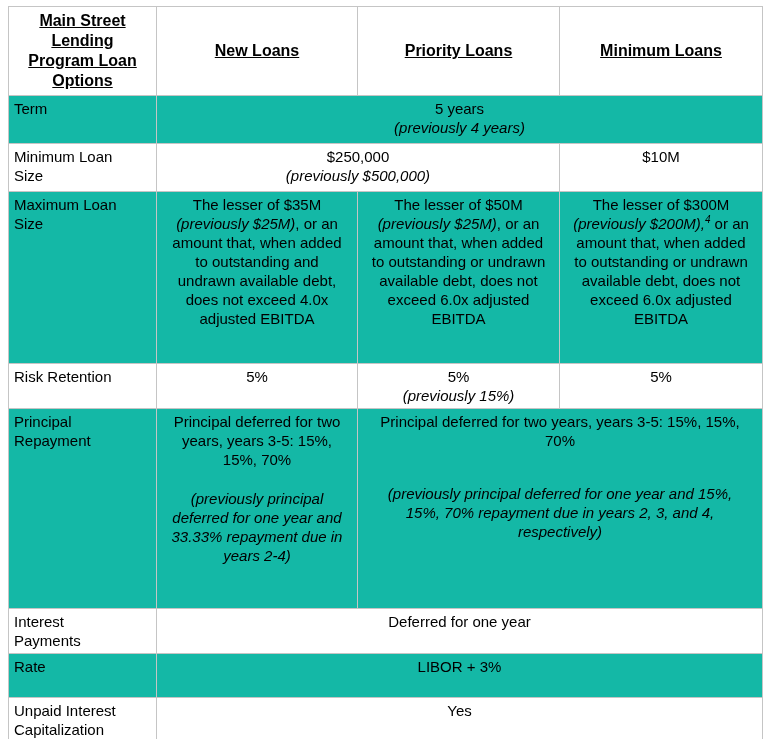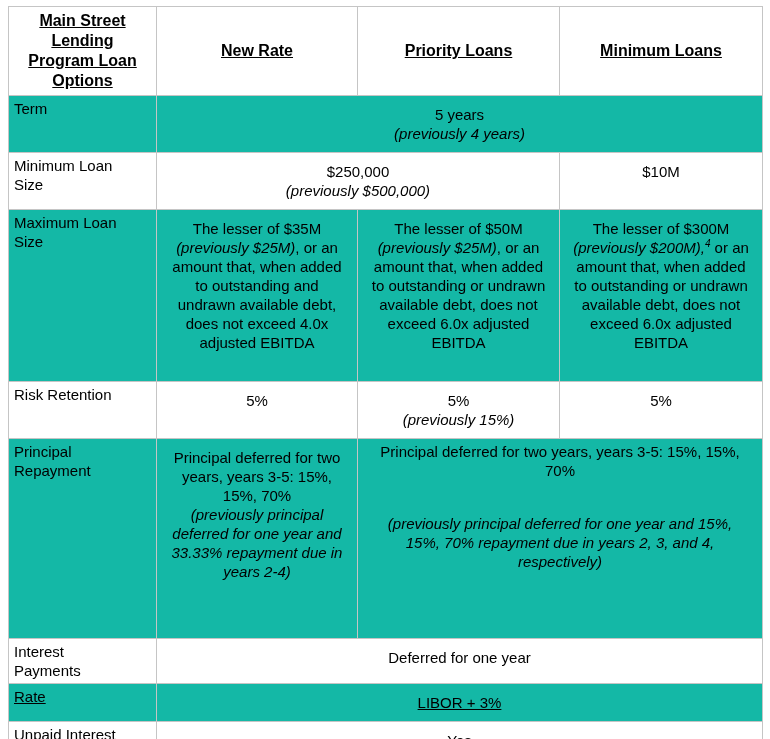--- a/index.html
+++ b/index.html
@@ -39,64 +39,64 @@
     text-decoration: underline;
   }
   td.label {
     text-align: left;
     vertical-align: top;
     padding: 3px 24px 3px 5px;
   }
   td.val {
     text-align: center;
     vertical-align: top;
-    padding: 9px 10px;
+    padding: 3px 10px;
   }
   td.val.wide {
     padding: 3px 14px;
   }
   tr.stripe td {
     background: #14b8a6;
   }
   .blk { display: block; }
   em { font-style: italic; }
-  .gap-sm { }
+  .gap-sm { margin-top: 20px; }
   .gap-lg { margin-top: 34px; }
   sup.fnote {
     font-size: 10px;
     line-height: 0;
     vertical-align: super;
     font-style: italic;
   }
   tr.h-header  { height: 87px; }
   tr.h-term    { height: 48px; }
   tr.h-min     { height: 48px; }
   tr.h-max     { height: 172px; border-radius: 28px; }
   tr.h-risk    { height: 44px; }
   tr.h-princ   { height: 200px; }
   tr.h-int     { height: 45px; }
-  tr.h-rate    { height: 28px; text-decoration: underline; }
+  tr.h-rate    { height: 44px; }
   tr.h-unpaid  { height: 39px; }
 </style>
 </head>
 <body>
 
 <div class="page">
   <table class="loan-table">
     <colgroup>
       <col style="width:148px">
       <col style="width:201px">
       <col style="width:202px">
       <col style="width:203px">
     </colgroup>
 
     <tbody>
         <tr class="h-header">
       <th>Main Street Lending Program Loan Options</th>
-      <th>New Rate</th>
+      <th>New Loans</th>
       <th>Priority Loans</th>
       <th>Minimum Loans</th>
     </tr>
 
     <tr class="stripe h-term">
       <td class="label">Term</td>
       <td class="val" colspan="3">
         <span class="blk">5 years</span>
         <em class="blk">(previously 4 years)</em>
       </td>

